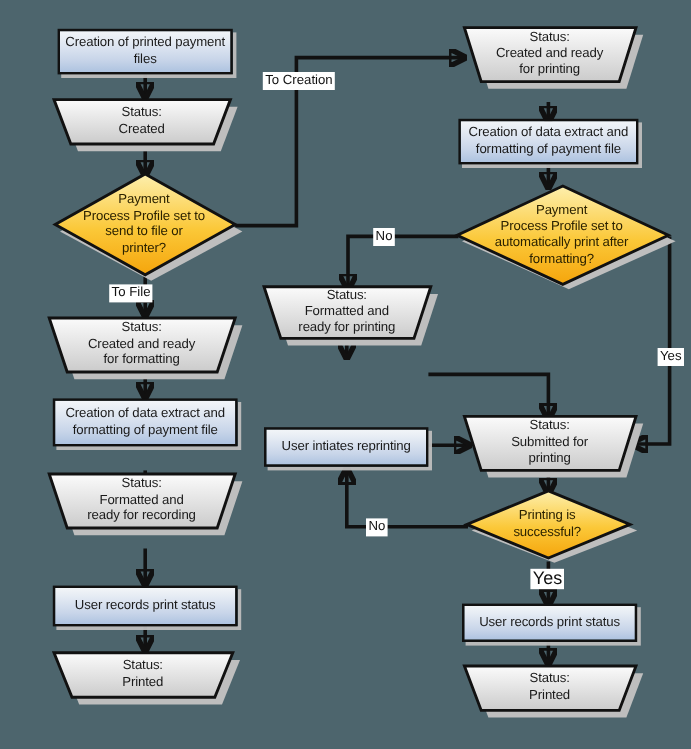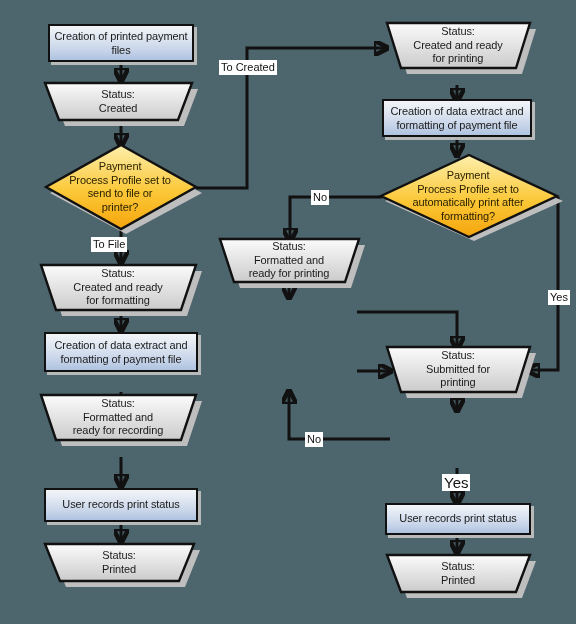--- a/index.html
+++ b/index.html
@@ -283,58 +283,76 @@
       </defs>
       <polygon points="7,7 146,7 132,50 21,50" fill="#bebebe" stroke="none"></polygon>
       <polygon points="1,1 140,1 126,44 15,44" fill="url(#gStat6)" stroke="#111" stroke-width="2.4"></polygon>
     </svg>
     <div class="label" style="top:22px; width:140px;">Status:
 Formatted and
 ready for printing</div>
   </div>
 
 
+  <div class="node proc" style="left:220px; top:356px; width:137px; height:33px;">
+    <div class="label">User intiates reprinting</div>
+  </div>
 
   <div class="trap-wrap" style="left:386px; top:346px; width:150px; height:52px;">
     <svg width="150" height="52" viewBox="0 0 150 52">
       <defs>
         <linearGradient id="gStat7" x1="0" y1="0" x2="0" y2="1">
           <stop offset="0%" stop-color="#fbfbfb"></stop>
             <stop offset="100%" stop-color="#cbcbcb"></stop>
         </linearGradient>
       </defs>
       <polygon points="7,7 150,7 136,52 21,52" fill="#bebebe" stroke="none"></polygon>
       <polygon points="1,1 144,1 130,46 15,46" fill="url(#gStat7)" stroke="#111" stroke-width="2.4"></polygon>
     </svg>
     <div class="label" style="top:23px; width:144px;">Status:
 Submitted for
 printing</div>
   </div>
 
+  <div class="dia-wrap" style="left:387px; top:408px; width:144px; height:62px;">
+    <svg width="144" height="62" viewBox="0 0 144 62">
+      <defs>
+        <linearGradient id="gDia3" x1="0" y1="0" x2="0" y2="1">
+          <stop offset="0%" stop-color="#fdefad"></stop>
+            <stop offset="55%" stop-color="#fbc838"></stop>
+          <stop offset="100%" stop-color="#f5a50c"></stop>
+        </linearGradient>
+      </defs>
+      <polygon points="75,6 144,34 75,61 6,34" fill="#bebebe" stroke="none"></polygon>
+      <polygon points="70,1 138,29 70,57 2,29" fill="url(#gDia3)" stroke="#111" stroke-width="2.4"></polygon>
+    </svg>
+    <div class="label" style="top:29px; width:138px;">Printing is
+successful?</div>
+  </div>
 
   <div class="node proc" style="left:385px; top:503px; width:146px; height:32px;">
     <div class="label">User records print status</div>
   </div>
 
   <div class="trap-wrap" style="left:386px; top:554px; width:150px; height:44px;">
     <svg width="150" height="44" viewBox="0 0 150 44">
       <defs>
         <linearGradient id="gStat8" x1="0" y1="0" x2="0" y2="1">
           <stop offset="0%" stop-color="#fbfbfb"></stop>
             <stop offset="100%" stop-color="#cbcbcb"></stop>
         </linearGradient>
       </defs>
       <polygon points="7,7 150,7 136,44 21,44" fill="#bebebe" stroke="none"></polygon>
       <polygon points="1,1 144,1 130,38 15,38" fill="url(#gStat8)" stroke="#111" stroke-width="2.4"></polygon>
     </svg>
     <div class="label" style="top:19px; width:144px;">Status:
 Printed</div>
   </div>
 
-  <div class="elabel" style="left:219px; top:60px;">To Created</div>
+  <div class="elabel" style="left:219px; top:60px;">To Creation</div>
 
   <div class="elabel" style="left:91px; top:237px;">To File</div>
 
   <div class="elabel" style="left:311px; top:190px;">No</div>
 
   <div class="elabel" style="left:548px; top:290px;">Yes</div>
 
   <div class="elabel" style="left:305px; top:432px;">No</div>
 
   <div class="elabel big" style="left:442px; top:474px;">Yes</div>

